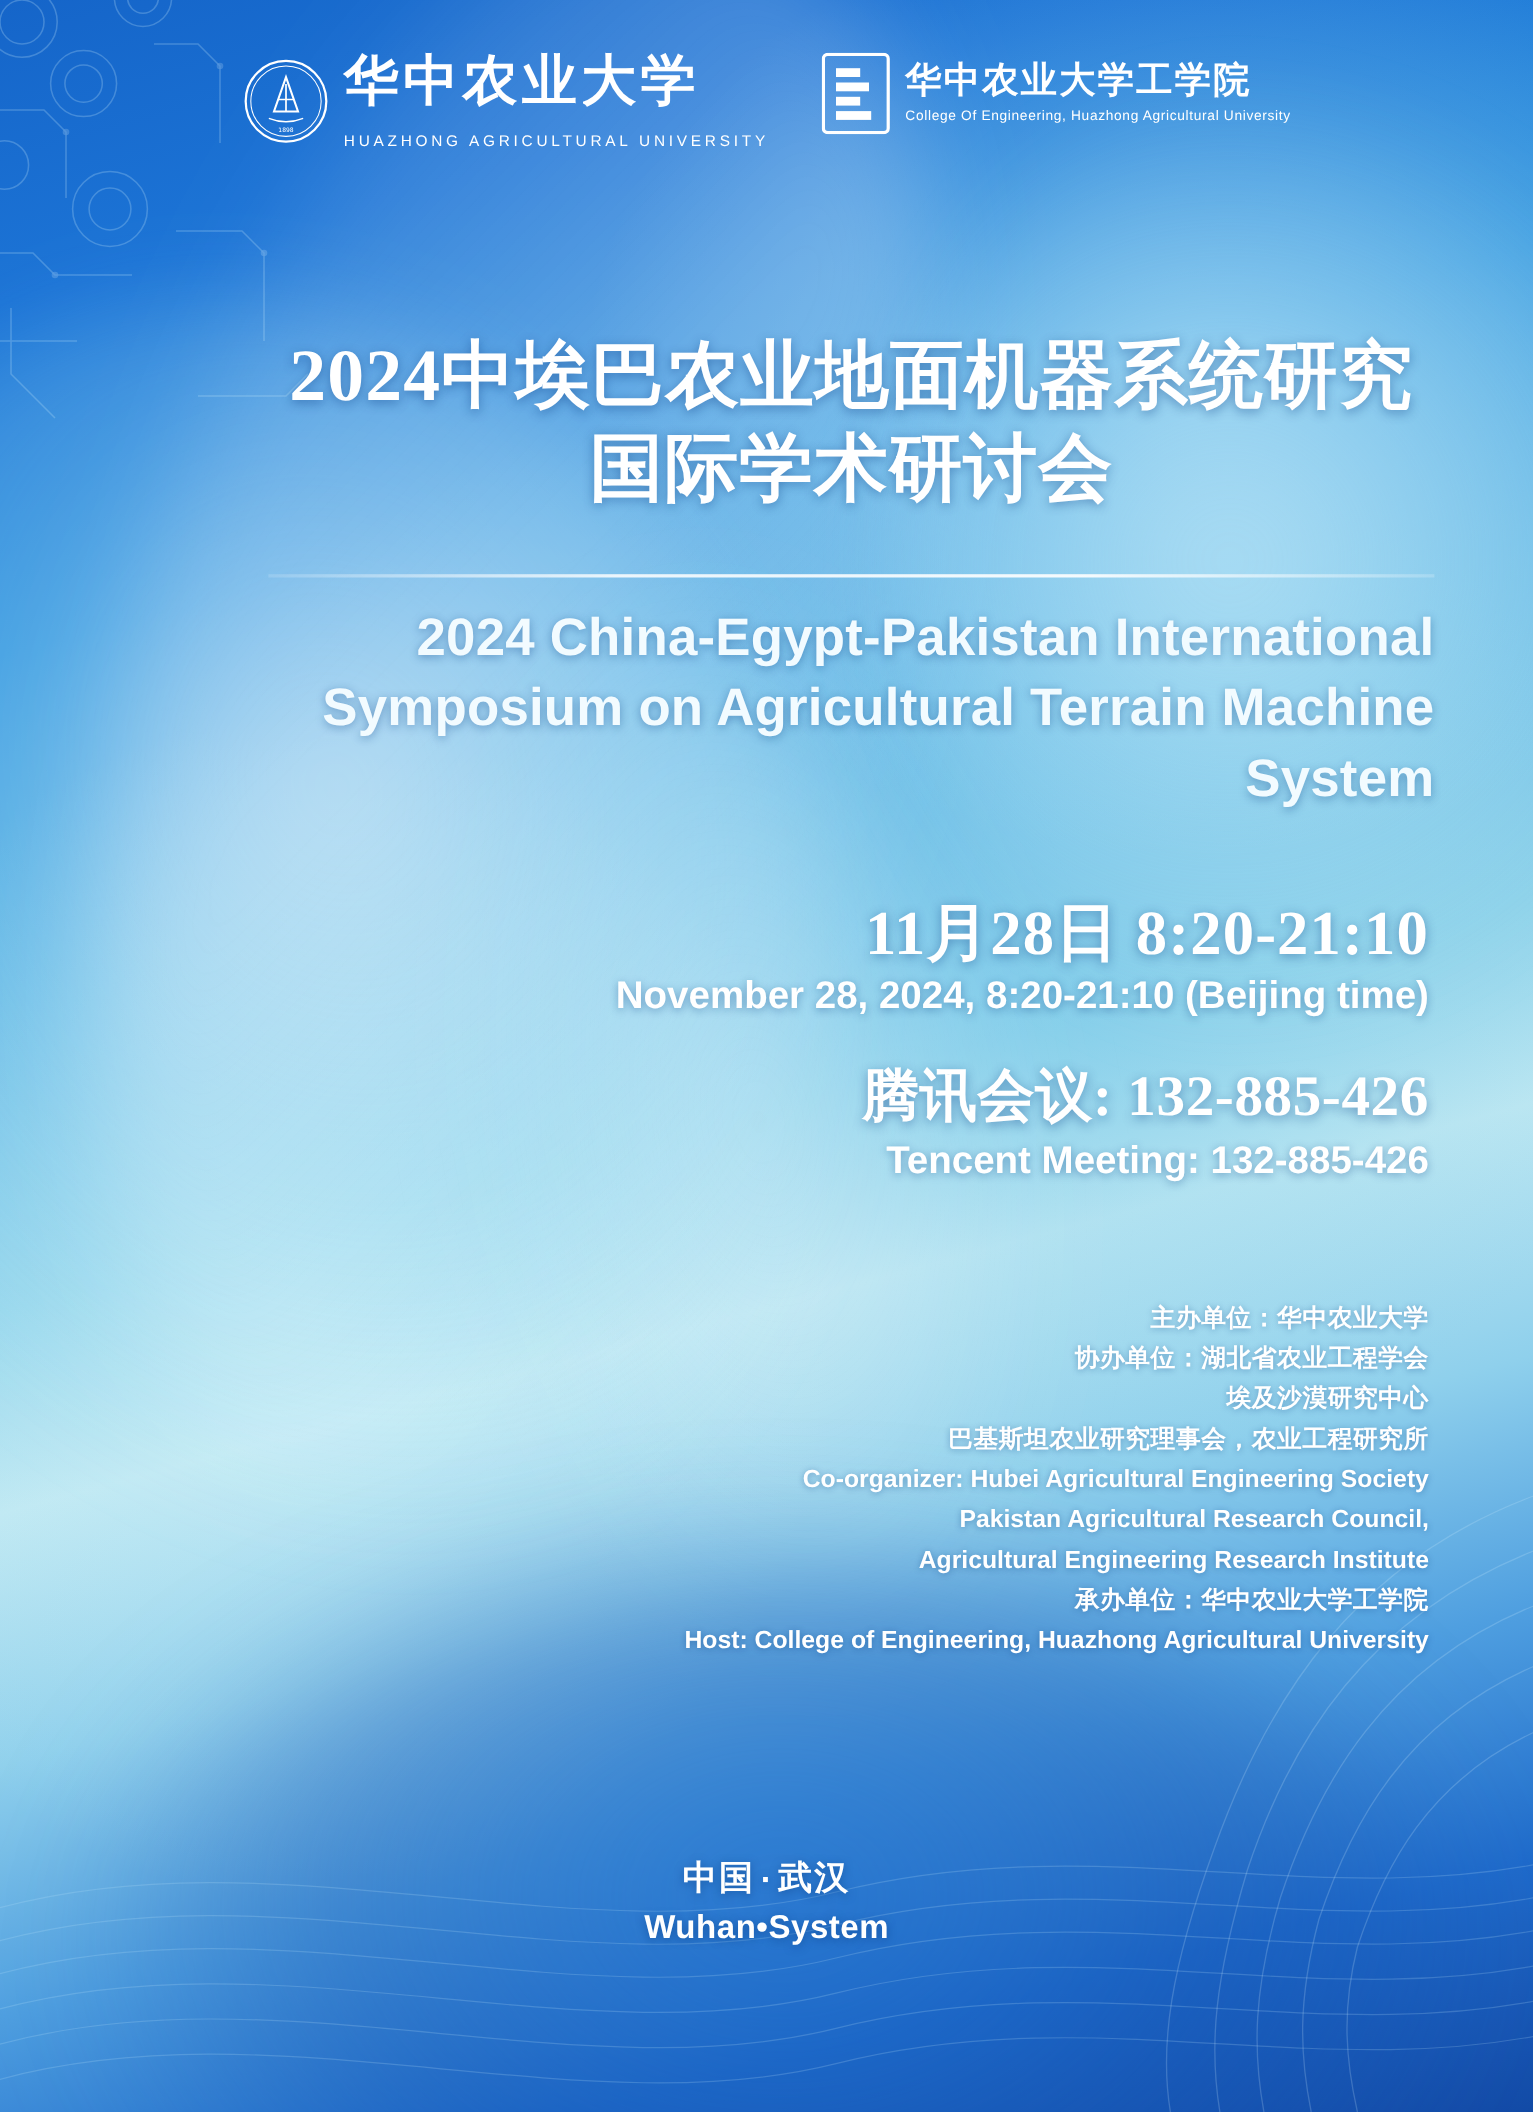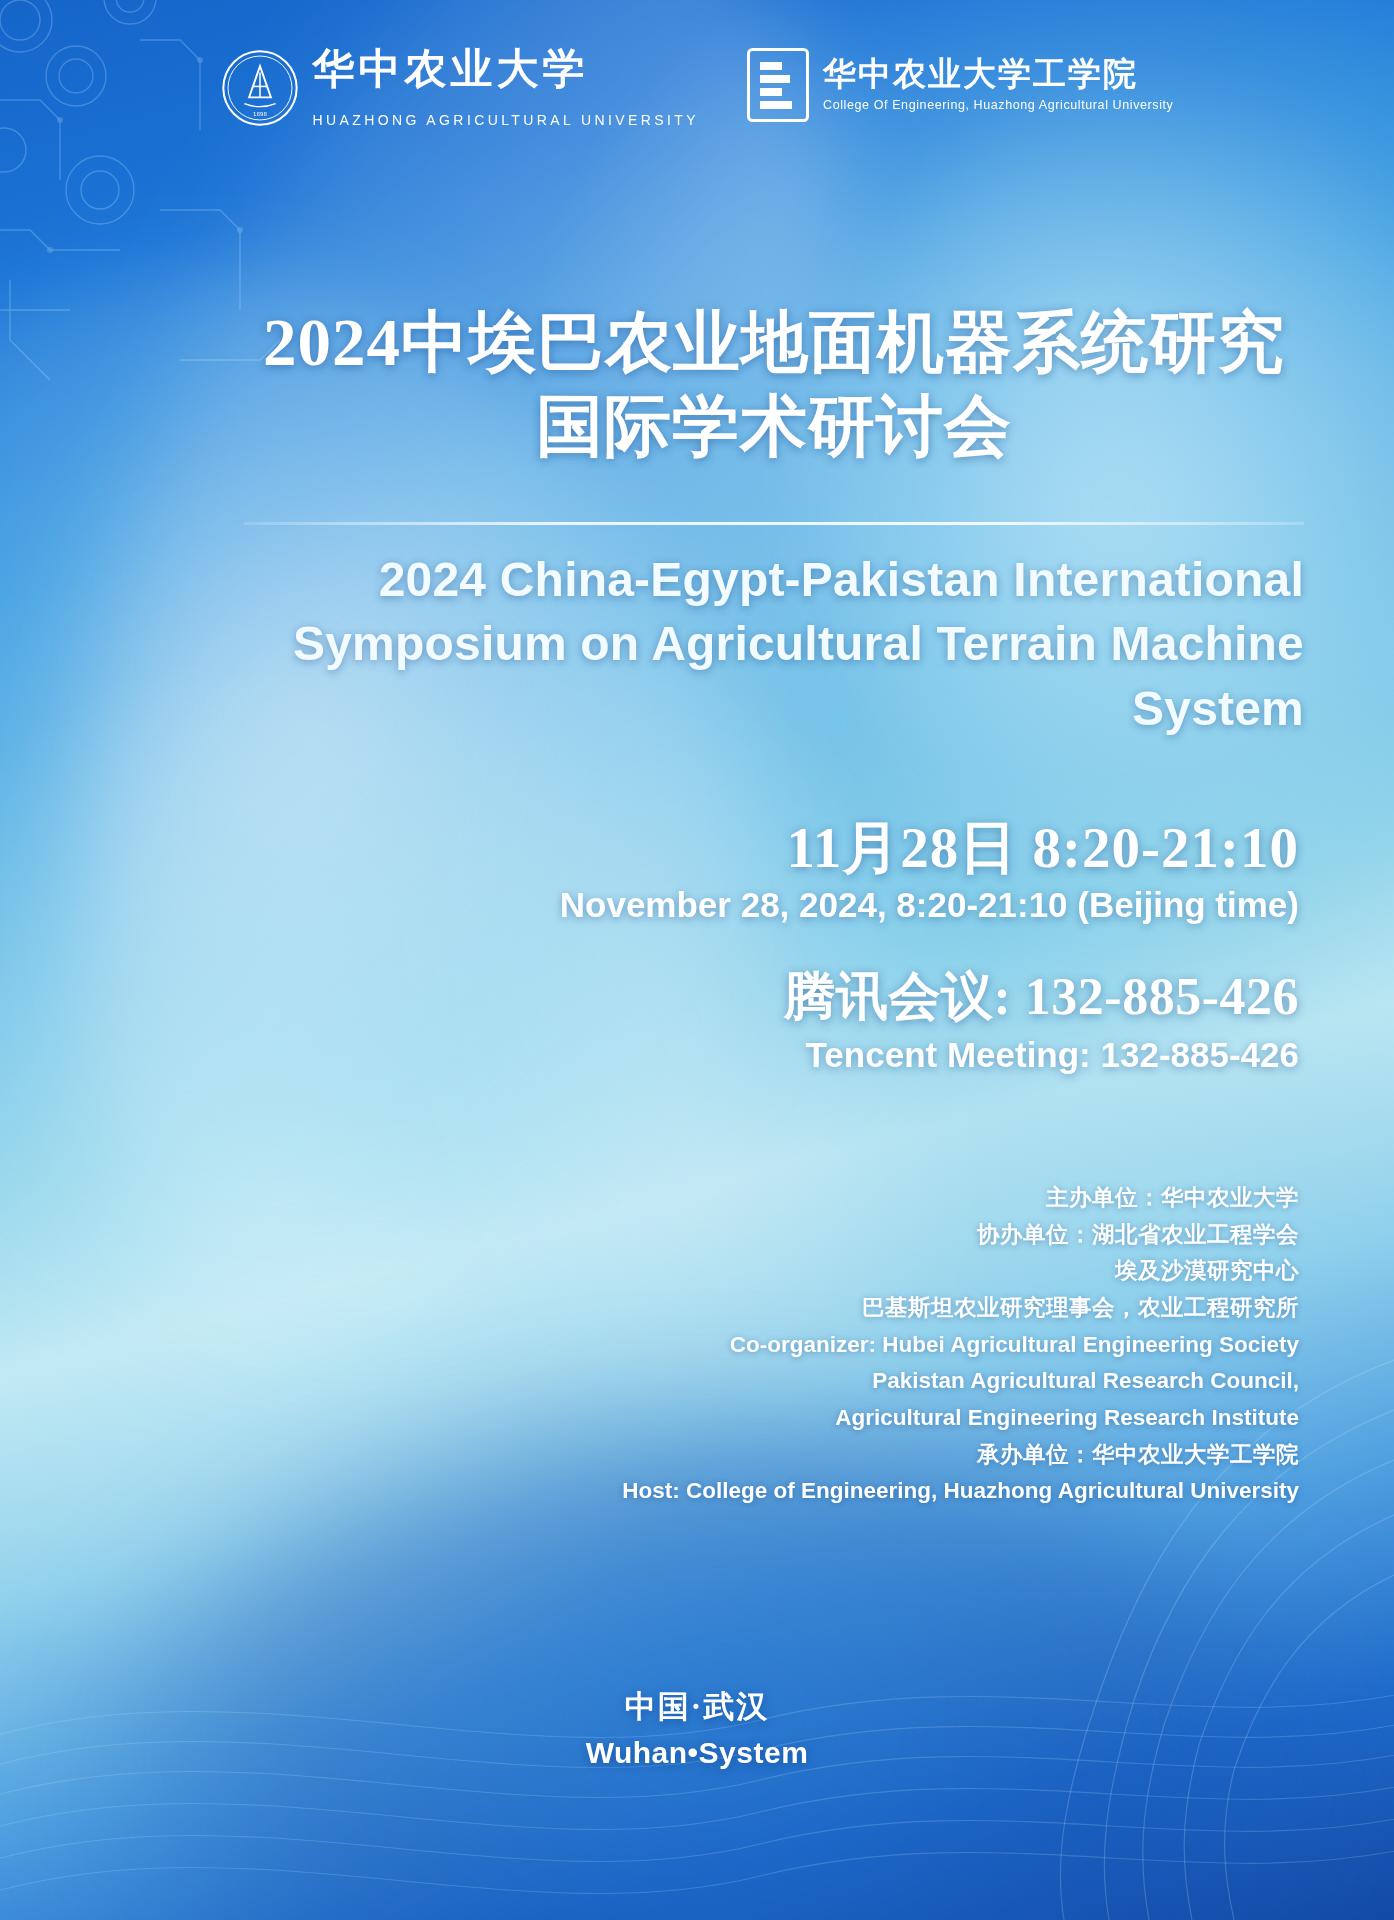--- a/index.html
+++ b/index.html
@@ -92,21 +92,21 @@
     font-weight: bold;
     color: #ffffff;
     letter-spacing: 4px;
     line-height: 1;
   }
   .logo-text-en {
     color: #ffffff;
     letter-spacing: 1.6px;
     line-height: 1;
   }
-  .hzau-cn { font-size: 42px; }
+  .hzau-cn { font-size: 50px; }
   .hzau-en { font-size: 14px; margin-top: 23px; letter-spacing: 3.4px; }
   .coe-cn { font-size: 33px; letter-spacing: 2px; }
   .coe-en { font-size: 12.5px; margin-top: 8px; letter-spacing: 0.6px; }
 
   
   .content {
     position: absolute;
     left: 0; top: 0;
     width: 1394px; height: 1920px;
   }
@@ -211,21 +211,21 @@
 
   
   .footer {
     position: absolute;
     left: 0;
     bottom: 150px;
     width: 1394px;
     text-align: center;
   }
   .footer .cn {
-    font-family: Liberation Serif, serif;
+    font-family: Liberation Mono, monospace;
     font-weight: bold;
     font-size: 31px;
     color: #ffffff;
     letter-spacing: 2px;
     text-shadow: 0 2px 8px rgba(10,60,130,0.5);
   }
   .footer .en {
     margin-top: 8px;
     font-size: 30px;
     font-weight: bold;

